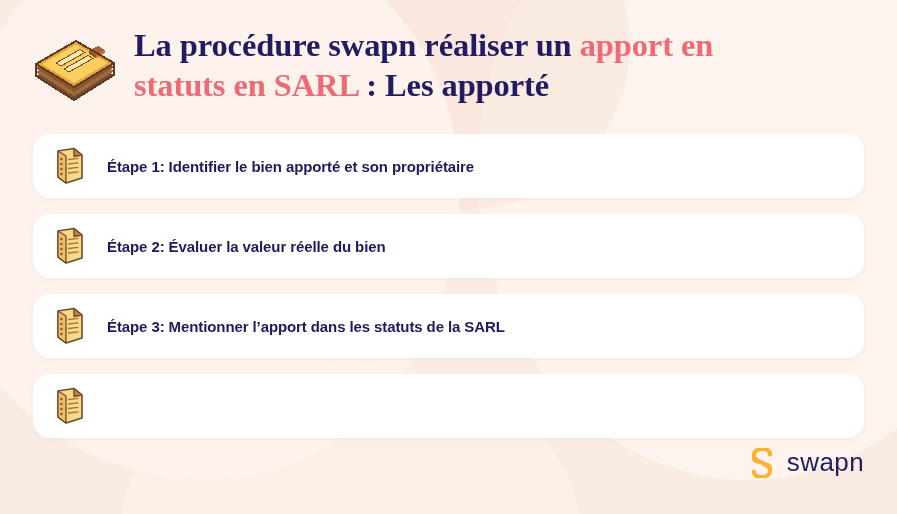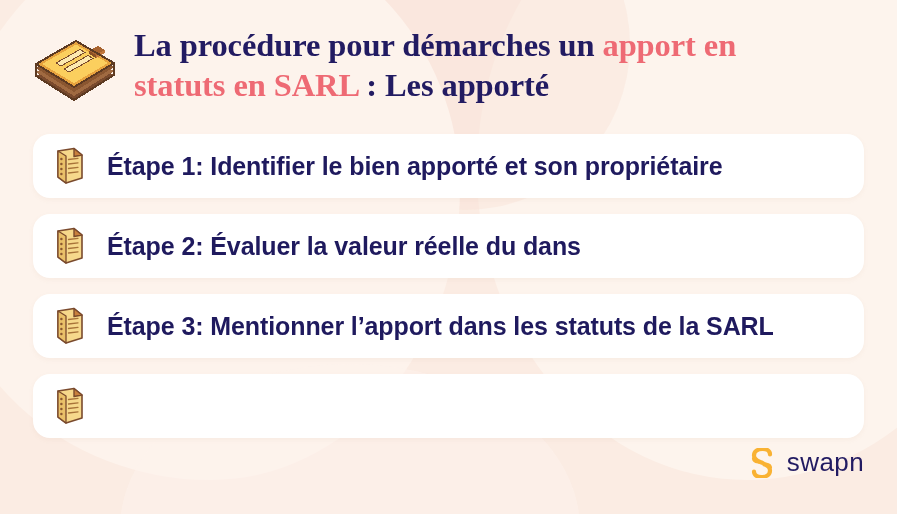--- a/index.html
+++ b/index.html
@@ -124,21 +124,21 @@
   .doc-icon {
     flex: 0 0 auto;
     width: 30px;
     height: 38px;
     margin-right: 22px;
   }
 
   .step-text {
     font-family: "Liberation Sans", sans-serif;
     font-weight: bold;
-    font-size: 25px;
+    font-size: 15px;
     color: #1f1a5e;
     letter-spacing: -0.1px;
     white-space: nowrap;
   }
 
   
   .logo {
     position: absolute;
     right: 33px;
     bottom: 36px;
@@ -187,21 +187,21 @@
         <polygon points="28,33 52,19.5 57,22.5 33,36" fill="#fde9b0" stroke="#7a4a2d" stroke-width="1"></polygon>
         <polygon points="36,39 60,25.5 65,28.5 41,42" fill="#fde9b0" stroke="#7a4a2d" stroke-width="1"></polygon>
 
         <polygon points="8,34 48,11 86,33 46,57" fill="none" stroke="#5d3a22" stroke-width="2"></polygon>
         <polyline points="8,34 8,46 46,70 86,45 86,33" fill="none" stroke="#5d3a22" stroke-width="2"></polyline>
       </svg>
     </span>
 
     <div class="title-block">
       <h1 class="page-title">
-        <span>La procédure pour démarches un </span><span class="hl">apport en</span><br>
+        <span>La procédure swapn réaliser un </span><span class="hl">apport en</span><br>
         <span class="hl">statuts en SARL</span><span> : Les apporté</span>
       </h1>
     </div>
   </div>
 
   <div class="steps">
 
     <div class="step-card">
       <span class="doc-icon">
         <svg viewBox="0 0 30 38" width="30" height="38" xmlns="http://www.w3.org/2000/svg">
@@ -238,21 +238,21 @@
             <line x1="13.5" y1="26" x2="23" y2="24.8"></line>
           </g>
           <g fill="#8a5630">
             <circle cx="6.4" cy="12" r="1.25"></circle>
             <circle cx="6.4" cy="17" r="1.25"></circle>
             <circle cx="6.4" cy="22" r="1.25"></circle>
             <circle cx="6.4" cy="27" r="1.25"></circle>
           </g>
         </svg>
       </span>
-      <span class="step-text">Étape 2: Évaluer la valeur réelle du dans</span>
+      <span class="step-text">Étape 2: Évaluer la valeur réelle du bien</span>
     </div>
 
     <div class="step-card">
       <span class="doc-icon">
         <svg viewBox="0 0 30 38" width="30" height="38" xmlns="http://www.w3.org/2000/svg">
           <path d="M3 4 L19 1.5 L27 8 L27 31 L11 36 L3 30 Z" fill="#f6d88b" stroke="#7a4a2d" stroke-width="1.6" stroke-linejoin="round"></path>
           <path d="M19 1.5 L27 8 L19 9.5 Z" fill="#c9803d" stroke="#7a4a2d" stroke-width="1.4" stroke-linejoin="round"></path>
           <path d="M3 4 L3 30 L11 36 L11 9 Z" fill="#e9c069" stroke="#7a4a2d" stroke-width="1.3" stroke-linejoin="round"></path>
           <g stroke="#a87339" stroke-width="1.3" stroke-linecap="round">
             <line x1="13.5" y1="12.5" x2="23" y2="11.3"></line>

